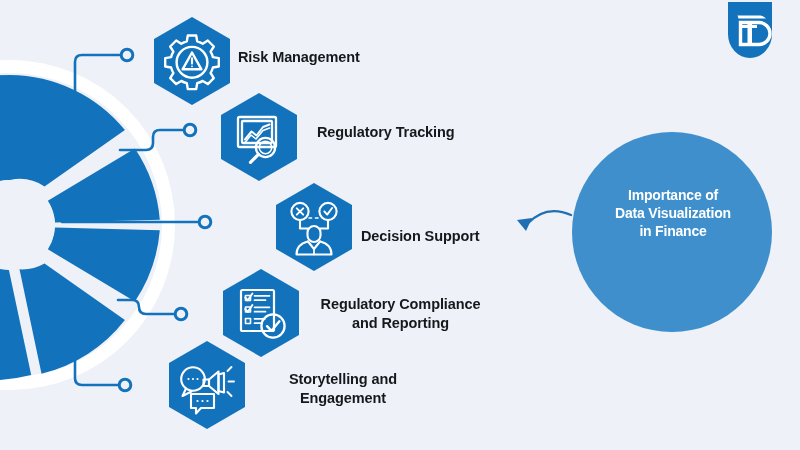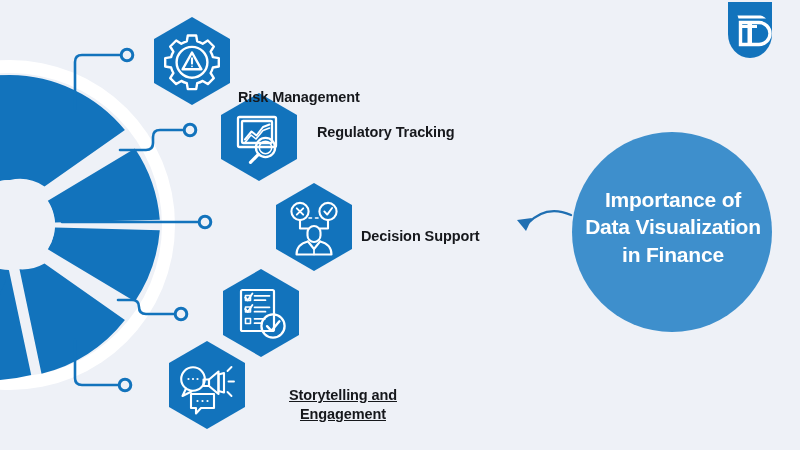--- a/index.html
+++ b/index.html
@@ -28,21 +28,21 @@
   }
   .label.l-left  { text-align: left; }
   .label.l-ctr   { text-align: center; }
   #center-title {
     position: absolute;
     left: 566px; top: 186px;
     width: 214px;
     text-align: center;
     color: #ffffff;
     font-weight: bold;
-    font-size: 21px;
+    font-size: 14px;
     line-height: 1.30;
     letter-spacing: -0.2px;
     white-space: pre-line;
   }
 </style>
 </head>
 <body>
 
 <div id="stage">
 
@@ -197,28 +197,30 @@
 
         <path d="M 2 -5.5 L 11.5 -13.5 L 11.5 9 L 2 1 Z"></path>
         <path d="M 11.5 -10.5 L 17 -12 L 17 7.5 L 11.5 6 Z"></path>
         <path d="M 2 -5.5 L -3.5 -5.5 L -3.5 1 L 2 1 Z"></path>
 
         <path d="M 20.5 -14 L 24.5 -18 M 21.5 -3.5 L 27 -3.5 M 20.5 7 L 24.5 11" stroke-width="1.9"></path>
       </g>
     </g>
   </svg>
 
-  <div class="label l-left" style="left:238px; top:48px;  width:250px;margin-top:40px;">Risk Management</div>
+  <div class="label l-left" style="left:238px; top:48px;  width:250px;">Risk Management</div>
 
   <div class="label l-left" style="left:317px; top:123px; width:250px;">Regulatory Tracking</div>
 
   <div class="label l-left" style="left:361px; top:215px; width:250px;margin-top:12px;">Decision Support</div>
 
-
-  <div class="label l-ctr" style="left:263px; top:386px; width:160px;text-decoration:underline;">Storytelling and
+  <div class="label l-ctr" style="left:318px; top:295px; width:165px;">Regulatory Compliance
+and Reporting</div>
+
+  <div class="label l-ctr" style="left:263px; top:370px; width:160px;">Storytelling and
 Engagement</div>
 
   <div id="center-title">Importance of
 Data Visualization
 in Finance</div>
 
   <svg style="position:absolute; left:726px; top:2px; width:48px; height:56px;" viewBox="0 0 48 56">
     <path d="M 2 0 L 46 0 L 46 32 A 22 24 0 0 1 24 56 A 22 24 0 0 1 2 32 Z" fill="#1273bc"></path>
     <g>
 

